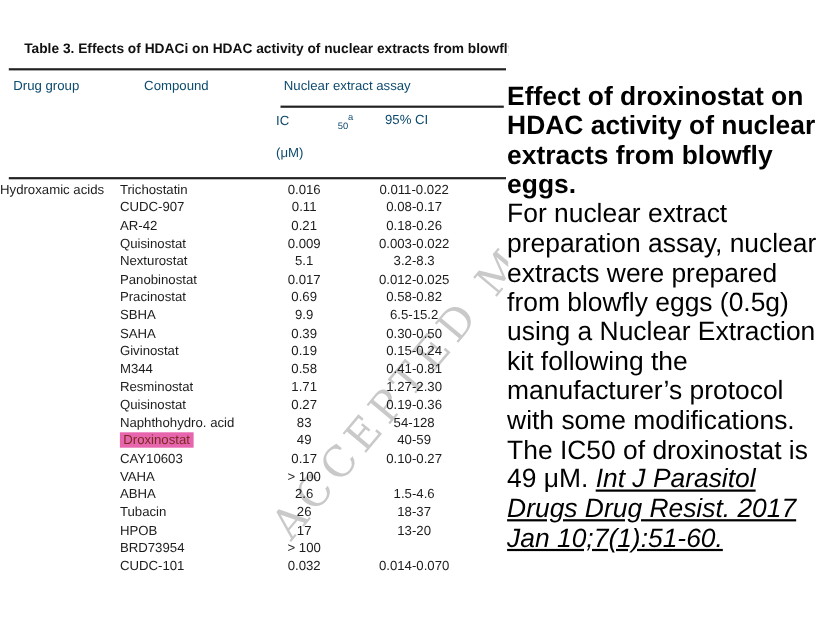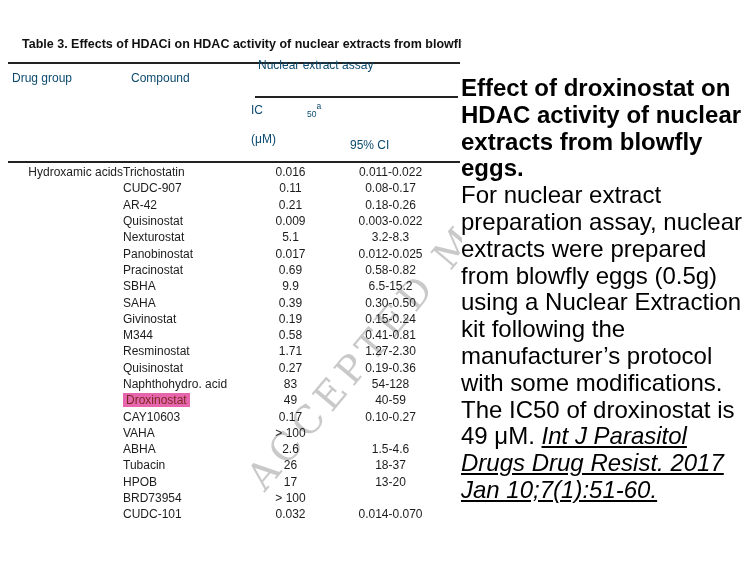--- a/index.html
+++ b/index.html
@@ -26,32 +26,32 @@
   .rule{position:absolute;background:var(--rule-color,#222);height:1.5px;}
   .rule-top{left:8px;top:62px;width:452px;}
   .rule-mid{left:255px;top:96px;width:203px;}
   .rule-hdr{left:8px;top:161px;width:452px;}
   .hcell{
     position:absolute;font-size:12px;font-weight:normal;color:#0c4a6e;
     white-space:nowrap;
   }
   .h-druggroup{left:12px;top:71px;width:80px;}
   .h-compound{left:131px;top:71px;width:80px;}
-  .h-assay{left:258px;top:58px;width:200px;}
+  .h-assay{left:258px;top:71px;width:200px;}
   .h-ic50{left:251px;top:101px;width:80px;}
-  .h-ci{left:350px;top:102px;width:80px;margin-top:36px;}
+  .h-ci{left:350px;top:102px;width:80px;}
   .h-um{left:251px;top:132px;width:80px;}
   .subsc{font-size:8.5px;vertical-align:-3px;padding-left:44px;}
   .supsc{font-size:8.5px;vertical-align:5px;}
   .rows{position:absolute;left:0;top:164px;width:462px;}
   .trow{
     display:flex;align-items:center;height:16.3px;
     font-size:12px;color:#1c1c1c;
   }
-  .c-group{width:109px;padding-left:14px;box-sizing:content-box;white-space:nowrap;text-align:right;}
+  .c-group{width:109px;box-sizing:content-box;white-space:nowrap;}
   .c-compound{width:125px;white-space:nowrap;}
   .c-ic50{width:85px;text-align:center;}
   .c-ci{width:115px;text-align:center;}
   .c-compound .hl{
     background:var(--hl-bg,#e665ad);color:var(--hl-text,#7a2a22);
     padding:0 3px;display:inline-block;line-height:14px;
   }
   
   .panel-right{
     position:absolute;left:461px;top:75px;width:293px;

